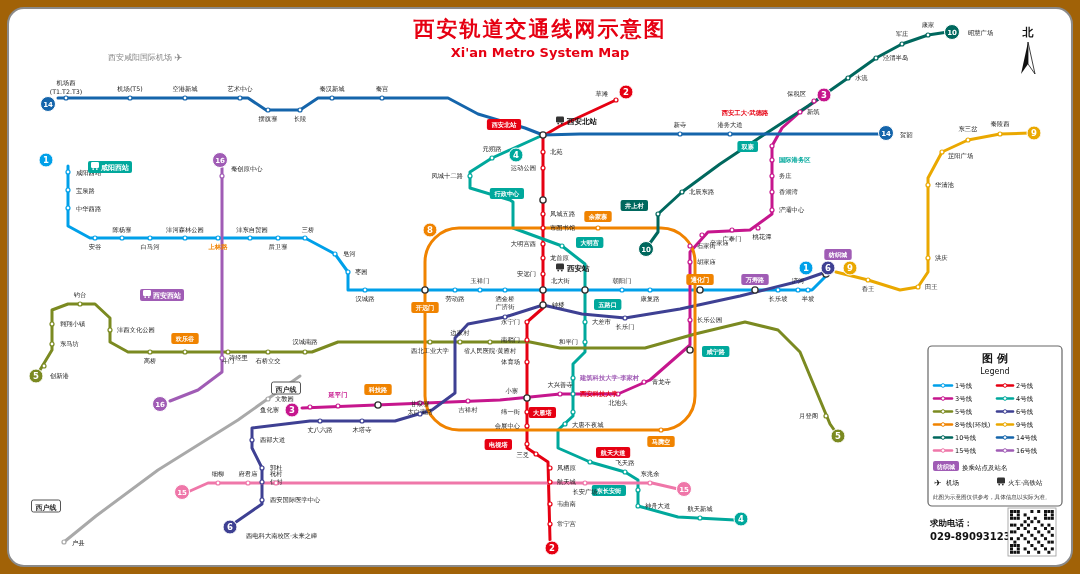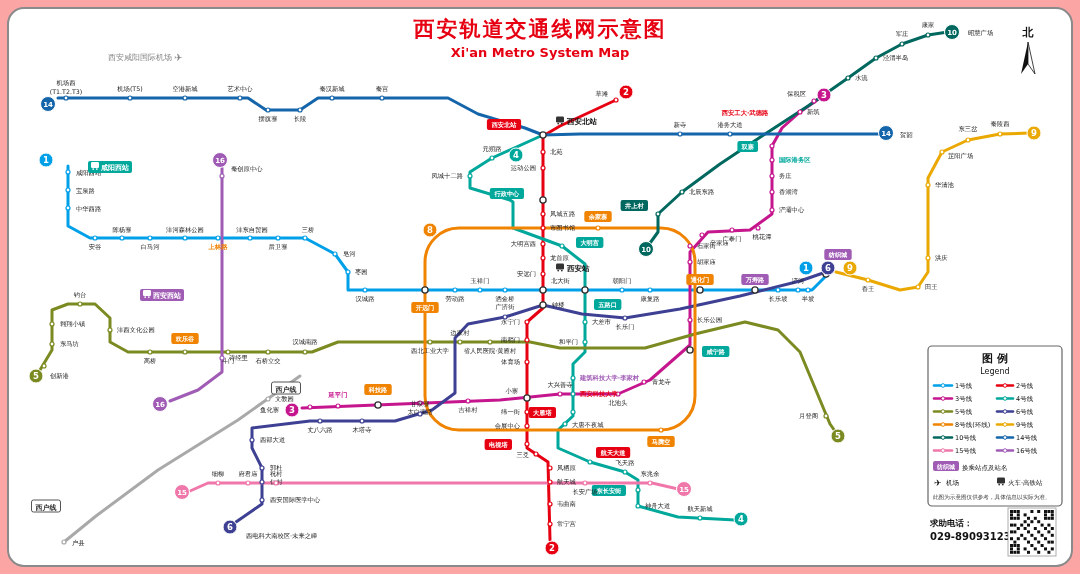--- a/index.html
+++ b/index.html
@@ -1,16 +1,16 @@
 <!DOCTYPE html>
 <html><head>
 <meta charset="utf-8">
 <style>
   html,body{margin:0;padding:0;background:#d4d4d4;}
-  .stage{position:relative;width:1080px;height:574px;background:#fca5a5;overflow:hidden;
+  .stage{position:relative;width:1080px;height:574px;background:#a16207;overflow:hidden;
          font-family:"DejaVu Sans","Liberation Sans",sans-serif;}
   svg text{font-family:"DejaVu Sans","Liberation Sans",sans-serif;}
 </style>
 </head>
 <body>
 
 <div class="stage">
 <svg id="map-svg" width="1080" height="574" viewBox="0 0 1080 574" xmlns="http://www.w3.org/2000/svg">
 
   <rect x="8" y="8" width="1064" height="558" rx="16" fill="#ffffff" stroke="#8a8a8a" stroke-width="2"></rect>

